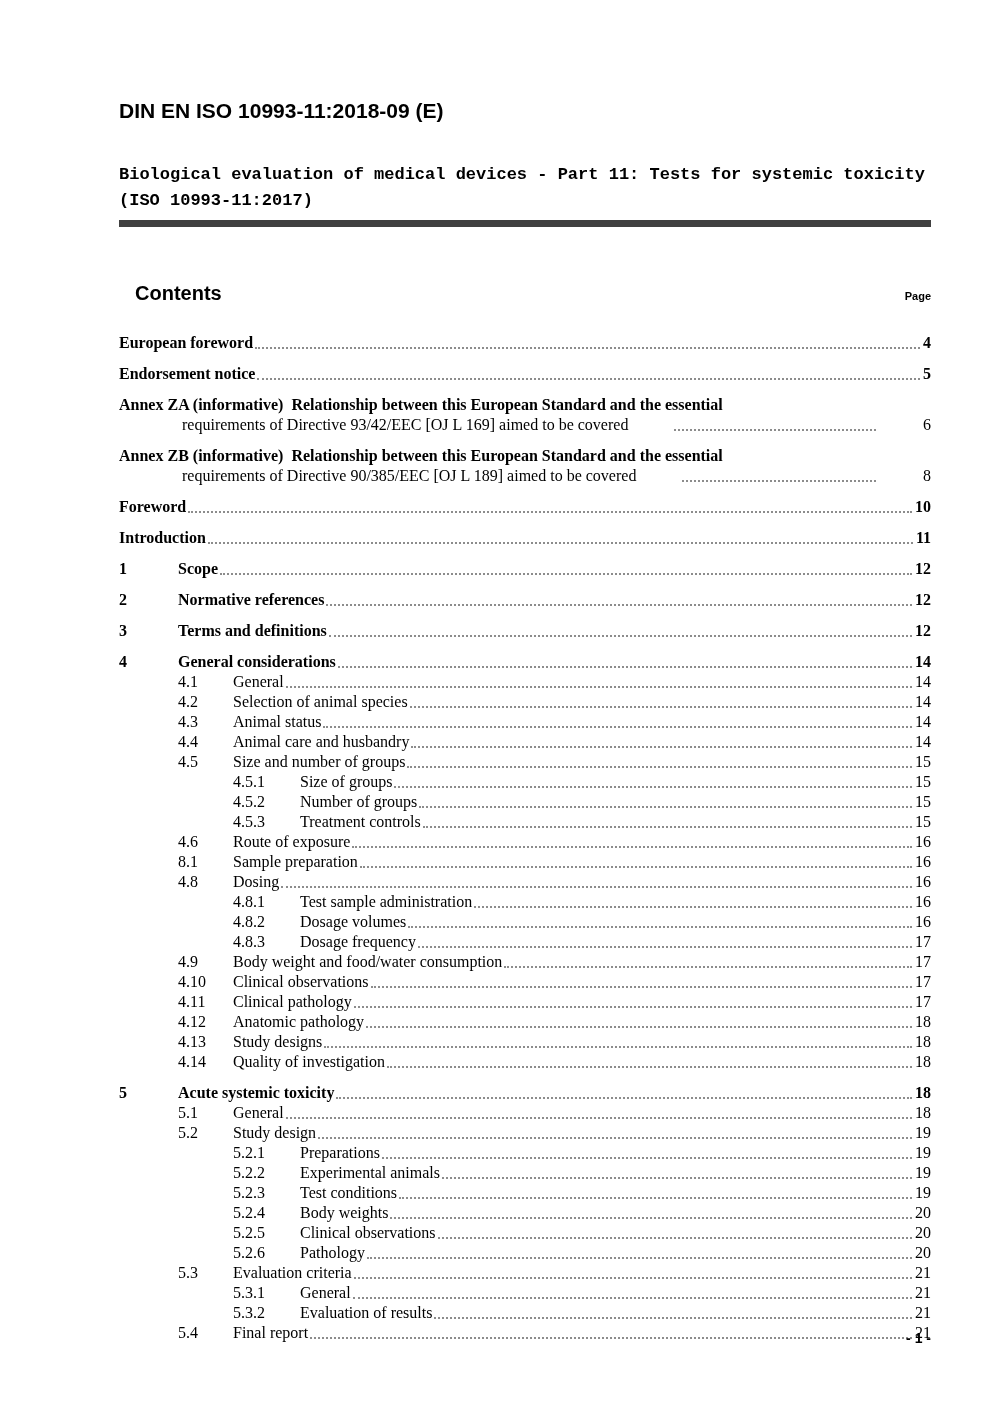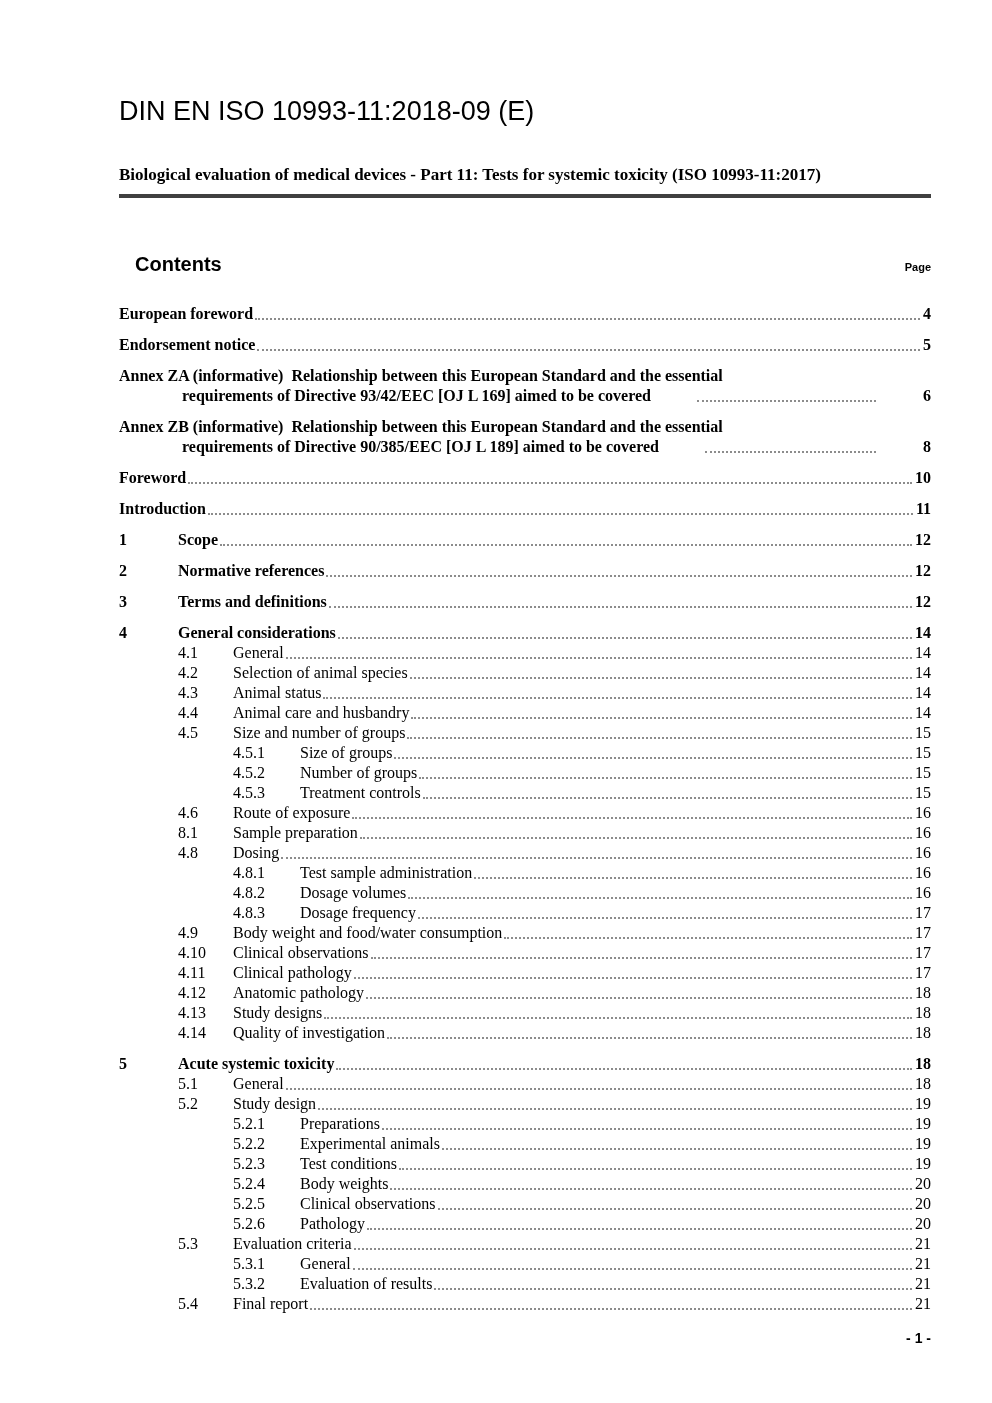--- a/index.html
+++ b/index.html
@@ -9,33 +9,33 @@
     height: 1403px;
     background: #ffffff;
     color: #000000;
     box-sizing: border-box;
     padding: 97px 61px 0 119px;
     font-family: "Liberation Serif", serif;
     overflow: hidden;
   }
   .doc-code {
     font-family: "Liberation Sans", sans-serif;
-    font-weight: normal;
-    font-size: 27px;
+    font-weight: bold;
+    font-size: 21px;
     line-height: 28px;
     margin: 0;
   }
   .doc-subtitle {
-    font-family: Liberation Serif, serif;
+    font-family: Liberation Mono, monospace;
     font-weight: bold;
     font-size: 17px;
     line-height: 26px;
     margin: 37px 0 0 0;
     padding-bottom: 6px;
-    border-bottom: 4px solid #404040;
+    border-bottom: 7px solid #404040;
   }
   .contents-bar {
     display: flex;
     justify-content: space-between;
     align-items: baseline;
     margin-top: 38px;
   }
   .contents-heading {
     font-family: "Liberation Sans", sans-serif;
     font-weight: bold;
@@ -56,21 +56,21 @@
     line-height: 20px;
     cursor: pointer;
   }
   .toplevel { margin-top: 11px; font-weight: bold; }
   .num { flex: 0 0 auto; }
   .lvl1 .num { flex-basis: 59px; }
   .lvl2 { padding-left: 59px; }
   .lvl2 .num { flex-basis: 55px; }
   .lvl3 { padding-left: 114px; }
   .lvl3 .num { flex-basis: 67px; }
-  .cont { padding-left: 63px; font-weight: bold; gap: 44px; }
+  .cont { padding-left: 63px; font-weight: normal; gap: 44px; }
   .title { white-space: pre; }
   .leader {
     flex: 1 1 auto;
     align-self: flex-end;
     margin: 0 3px 4px 2px;
     border-bottom: 2px dotted #8c8c8c;
     min-width: 8px;
   }
   .pg { flex: 0 0 auto; }
   .footer-pg {

